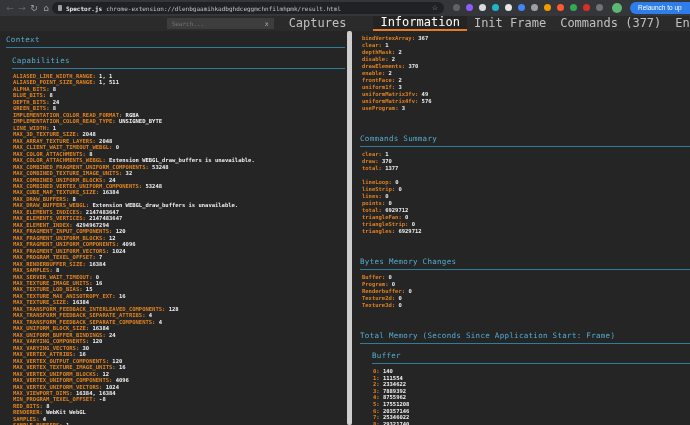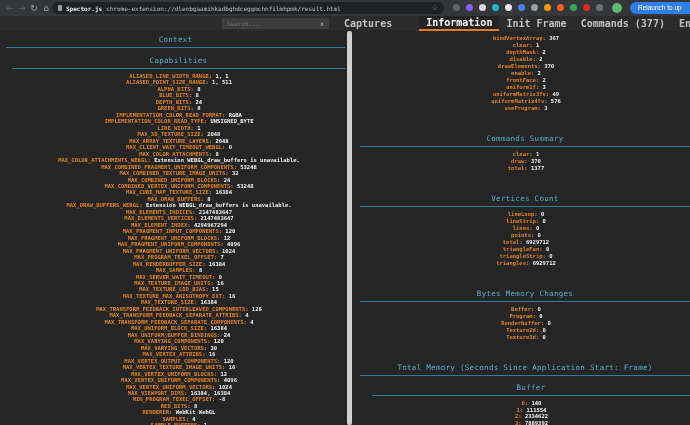--- a/index.html
+++ b/index.html
@@ -49,29 +49,28 @@
     display:flex; align-items:center; width:107px; height:11px;
     background:#3d3d3d; padding:0 5px; margin-right:8px; flex:0 0 auto;
   }
   .search-box input {
     flex:1; background:transparent; border:none; outline:none;
     color:#9e9e9e; font-size:6px; font-family:"DejaVu Sans Mono", monospace; width:80px;
   }
   .clear-x { color:#b5b5b5; font-size:6.5px; }
   .tabs { display:flex; height:15px; margin-right:-14px; }
   .tab {
-    height:15px; line-height:15px; padding:0 7px; font-size:10px;
+    height:15px; line-height:15px; padding:0 7px; font-size:12px;
     color:#c0c0c0; background:transparent; border:none; white-space:nowrap;
     font-family:"DejaVu Sans Mono", monospace;
-    font-weight:bold;
   }
   .tab.active { color:#ffffff; background:#242424; border-bottom:2px solid #e87a22; line-height:13px;margin-left:20px; }
 
   
-  .content { position:absolute; top:31px; left:0; width:690px; height:394px; display:flex;text-align:center; }
+  .content { position:absolute; top:31px; left:0; width:690px; height:394px; display:flex; }
   .left-panel { width:347px; height:100%; overflow:hidden; padding:4px 2px 0 6px; }
   .v-scrollbar { width:5px; height:100%; background:#2d2d2d; position:relative; flex:0 0 auto; }
   .v-thumb { position:absolute; top:0; left:0; width:5px; height:100%; background:#cfcfcf; border-radius:2px; }
   .right-panel { flex:1; height:100%; overflow:hidden; padding:4px 0 0 8px; }
 
   .hdr {
     color:#54aed0; font-size:7.5px; letter-spacing:0.3px; white-space:nowrap;
     padding-bottom:3px; border-bottom:1px solid #2e7d99; margin-bottom:4px;
   }
   .hdr.sub { margin-left:6px; margin-top:8px; }
@@ -229,21 +228,20 @@
         </div>
 
       <div class="hdr gap">Commands Summary</div>
       <div class="kv-list rlist">
 
       <div class="kv"><span class="k">clear</span><span class="sep">:&nbsp;</span><span class="v">1</span></div>
           <div class="kv"><span class="k">draw</span><span class="sep">:&nbsp;</span><span class="v">370</span></div>
           <div class="kv"><span class="k">total</span><span class="sep">:&nbsp;</span><span class="v">1377</span></div>
         </div>
 
-      <div class="hdr gap">Vertices Count</div>
       <div class="kv-list rlist">
 
       <div class="kv"><span class="k">lineLoop</span><span class="sep">:&nbsp;</span><span class="v">0</span></div>
           <div class="kv"><span class="k">lineStrip</span><span class="sep">:&nbsp;</span><span class="v">0</span></div>
           <div class="kv"><span class="k">lines</span><span class="sep">:&nbsp;</span><span class="v">0</span></div>
           <div class="kv"><span class="k">points</span><span class="sep">:&nbsp;</span><span class="v">0</span></div>
           <div class="kv"><span class="k">total</span><span class="sep">:&nbsp;</span><span class="v">6929712</span></div>
           <div class="kv"><span class="k">triangleFan</span><span class="sep">:&nbsp;</span><span class="v">0</span></div>
           <div class="kv"><span class="k">triangleStrip</span><span class="sep">:&nbsp;</span><span class="v">0</span></div>
           <div class="kv"><span class="k">triangles</span><span class="sep">:&nbsp;</span><span class="v">6929712</span></div>

